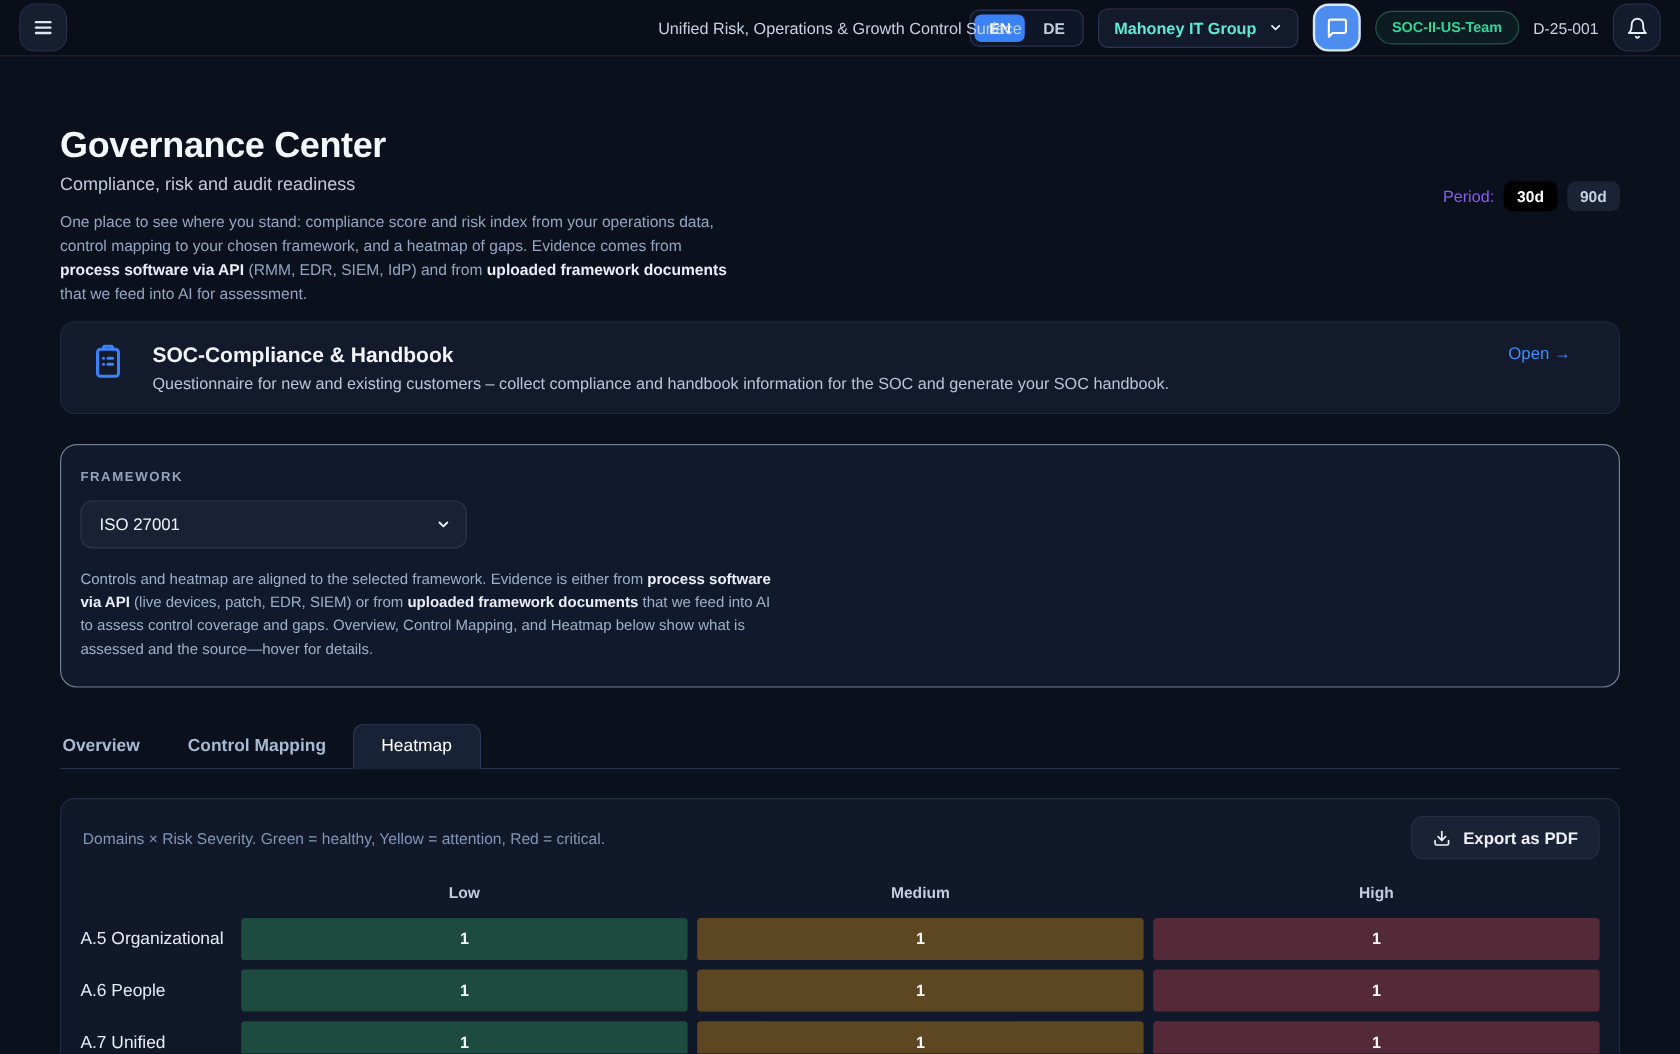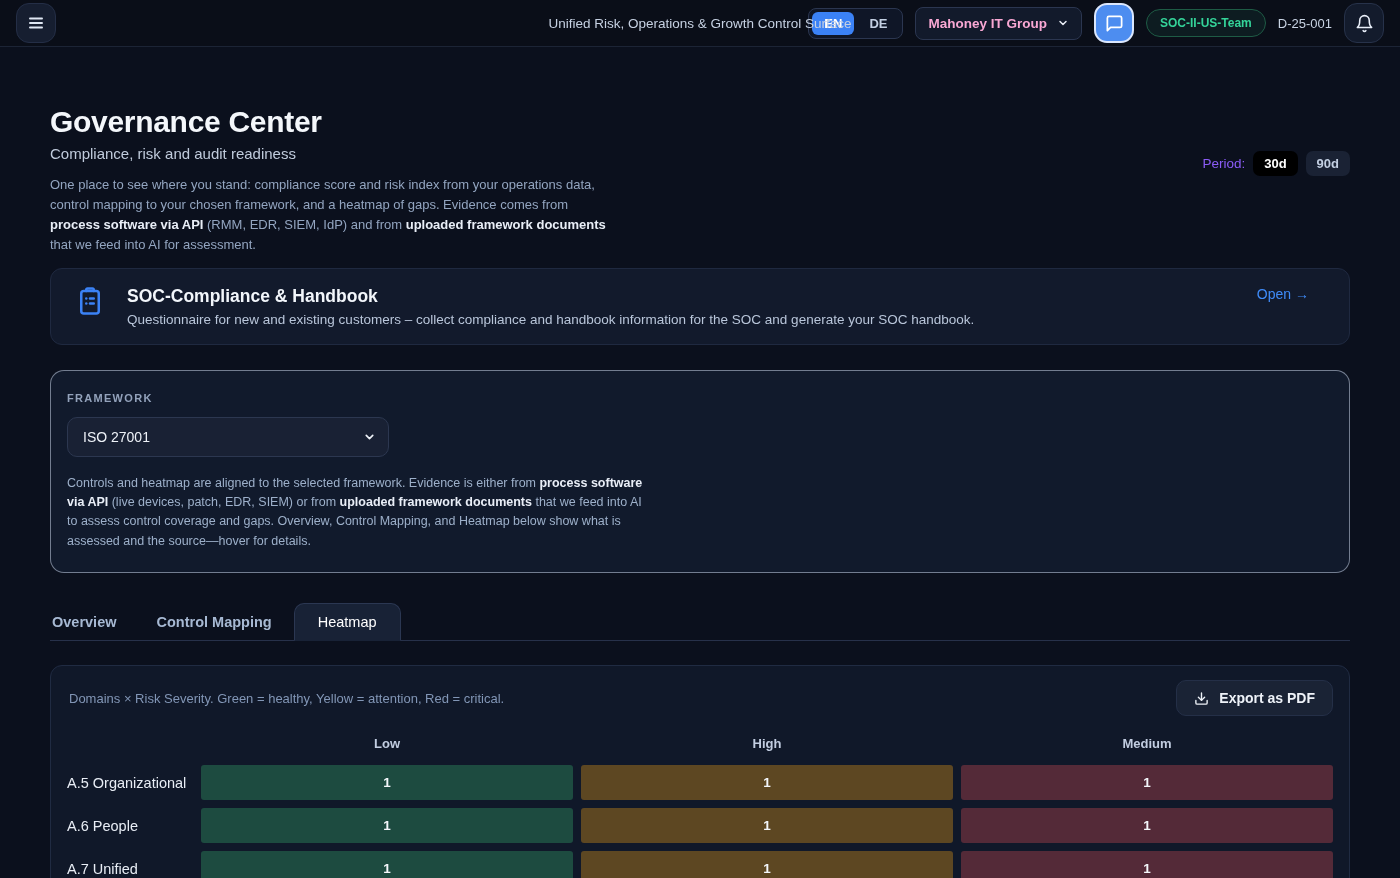--- a/index.html
+++ b/index.html
@@ -31,21 +31,21 @@
   }
   .lang-btn {
     padding: 4px 12px; border-radius: 6px; font-size: 13px; font-weight: 700;
     color: #c3cfe2; cursor: pointer; border: none; background: transparent;
     font-family: "Liberation Sans", sans-serif;
   }
   .lang-btn.active { background: #3b82f6; color: #ffffff; }
   .org-select {
     display: flex; align-items: center; gap: 10px; padding: 8px 12px;
     border: 1px solid #2b3650; border-radius: 8px; background: #121a2b;
-    font-size: 13.5px; color: #f9a8d4; font-weight: 600; cursor: pointer;
+    font-size: 13.5px; color: #5eead4; font-weight: 600; cursor: pointer;
   }
   .chat-btn {
     width: 40px; height: 40px; border-radius: 13px; background: #4d8df0;
     border: 2px solid #dbe7fd; display: flex; align-items: center; justify-content: center;
     cursor: pointer;
   }
   .team-badge {
     padding: 6px 13px; border-radius: 999px; border: 1px solid #1e5b45;
     background: rgba(52,211,153,0.07); color: #34d399; font-size: 12px; font-weight: 600;
   }
@@ -257,22 +257,22 @@
             <line x1="12" y1="15" x2="12" y2="3"></line>
           </svg>
         </span>
         <span>Export as PDF</span>
       </button>
     </div>
 
     <div class="heat-grid">
       <div class="heat-col-header"></div>
       <div class="heat-col-header">Low</div>
+      <div class="heat-col-header">Medium</div>
       <div class="heat-col-header">High</div>
-      <div class="heat-col-header">Medium</div>
 
       <div class="heat-row-label">A.5 Organizational</div>
       <div class="heat-cell" style="background-color: rgb(29, 75, 64);">1</div>
       <div class="heat-cell" style="background-color: rgb(93, 71, 34);">1</div>
       <div class="heat-cell" style="background-color: rgb(84, 42, 56);">1</div>
 
       <div class="heat-row-label">A.6 People</div>
       <div class="heat-cell" style="background-color: rgb(29, 75, 64);">1</div>
       <div class="heat-cell" style="background-color: rgb(93, 71, 34);">1</div>
       <div class="heat-cell" style="background-color: rgb(84, 42, 56);">1</div>

